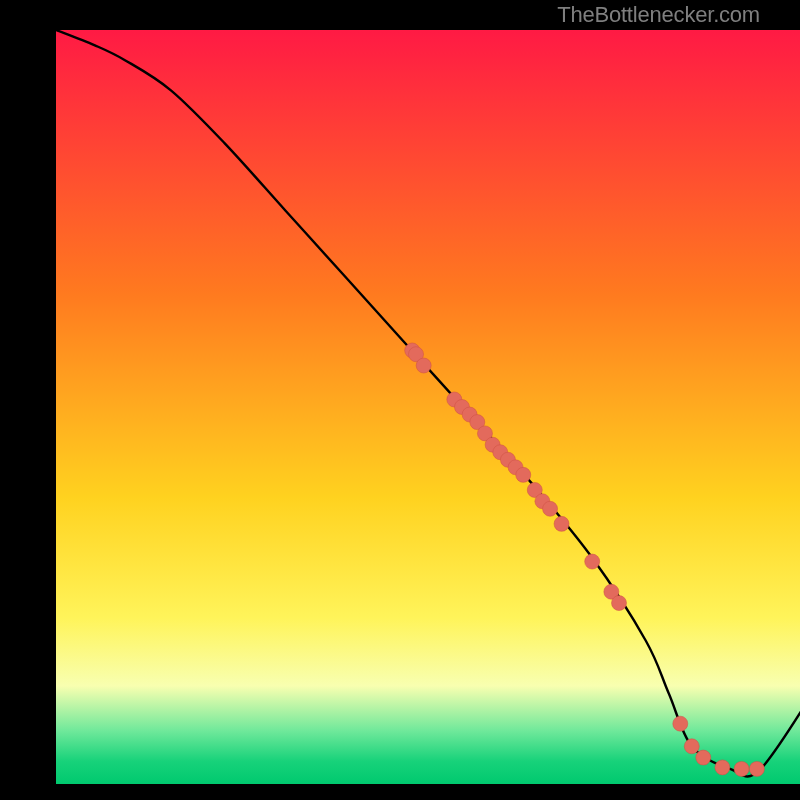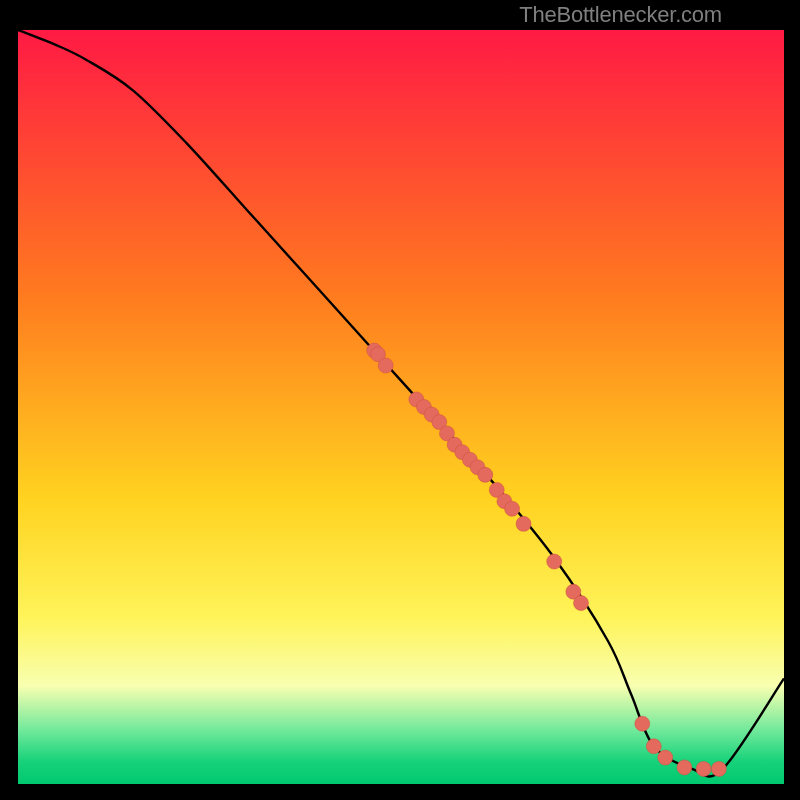--- a/index.html
+++ b/index.html
@@ -9,20 +9,21 @@
     width: 800px;
     height: 800px;
     overflow: hidden;
     font-family: Arial, Helvetica, sans-serif;
   }
   .frame {
     position: relative;
     width: 736px;
     height: 800px;
     background: #000;
+    margin-left: 38px;
   }
   .attribution {
     position: absolute;
     top: 2px;
     right: 14px;
     color: #7f7f7f;
     font-size: 22px;
     font-weight: 400;
     letter-spacing: -0.2px;
   }

